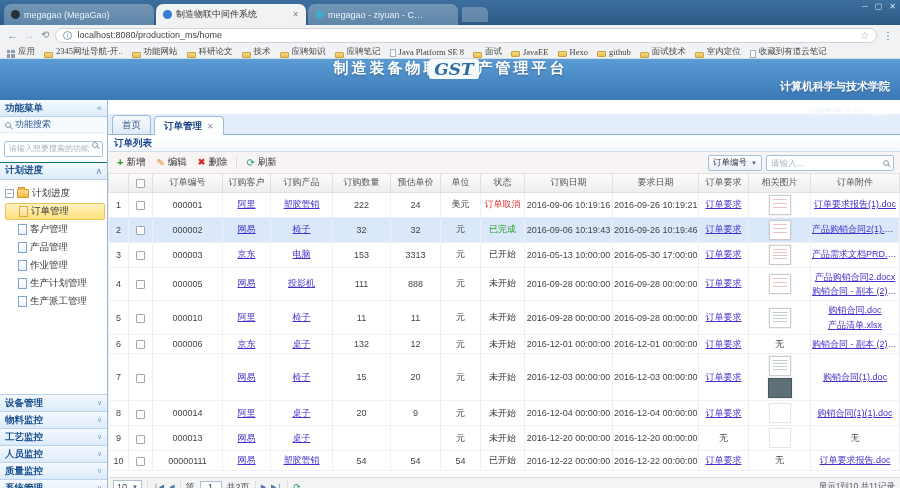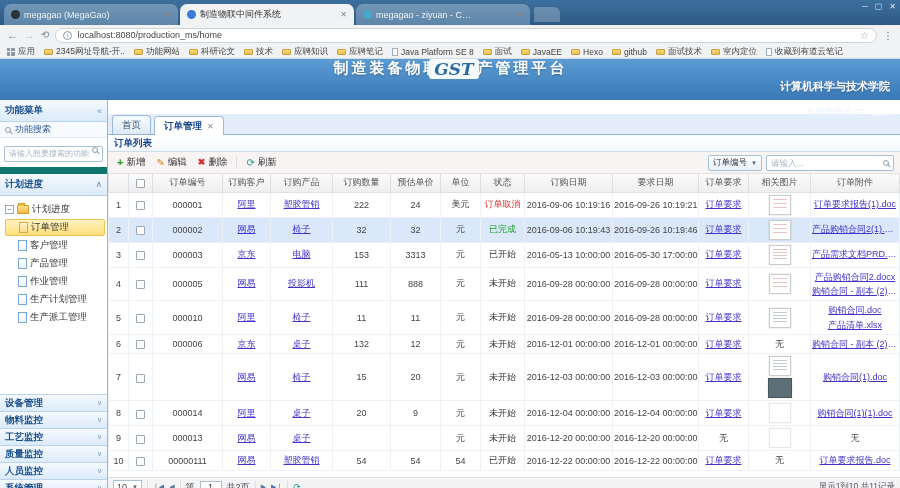--- a/index.html
+++ b/index.html
@@ -1,63 +1,63 @@
 <!DOCTYPE html>
 <html><head>
 <meta charset="utf-8">
 <style>
   * { margin:0; padding:0; box-sizing:border-box; }
   html,body { width:900px; height:488px; overflow:hidden; font-family:"Liberation Sans",sans-serif; background:#fff; }
 
   
   .chrome-tabs { height:25px; background:linear-gradient(#3d6f9e,#2d5a85); display:flex; align-items:flex-end; padding-left:4px; position:relative; }
-  .btab { height:21px; width:174px; display:flex; align-items:center; gap:4px; padding:4px 7px; border-radius:7px 7px 0 0; font-size:9px; white-space:nowrap; overflow:hidden; margin-right:2px; }
+  .btab { height:21px; width:150px; display:flex; align-items:center; gap:4px; padding:4px 7px; border-radius:7px 7px 0 0; font-size:9px; white-space:nowrap; overflow:hidden; margin-right:2px; }
   .btab.inactive { background:linear-gradient(#7396b5,#5d86a9); color:#eef3f8; }
   .btab.active { background:#f1f2f4; color:#333; }
   .btab .title { flex:1; overflow:hidden; text-overflow:ellipsis; }
   .favicon { width:9px; height:9px; border-radius:50%; flex:none; }
   .tab-close { font-size:8px; color:#888; flex:none; }
   .newtab-stub { width:26px; height:15px; background:rgba(255,255,255,.25); border-radius:2px 6px 0 0; margin-left:2px; margin-bottom:3px; }
   .win-controls { position:absolute; right:4px; top:2px; display:flex; gap:7px; color:#dce6f0; font-size:8px; }
 
   .chrome-url { height:20px; background:#f1f2f4; display:flex; align-items:center; gap:6px; padding:0 7px; }
   .nav-btn { color:#7a8a98; font-size:11px; line-height:1; }
   .nav-btn.reload { font-size:10px; }
   .addr { flex:1; height:15px; background:#fff; border:1px solid #cdd3d9; border-radius:8px; display:flex; align-items:center; gap:5px; padding:0 7px; font-size:9px; color:#444; }
   .info-i { width:9px; height:9px; border:1px solid #8a9aa8; border-radius:50%; font-size:7px; line-height:8px; text-align:center; color:#8a9aa8; flex:none; }
   .addr .url { flex:1; }
   .star { color:#9aa7b2; font-size:10px; }
   .menu-dots { color:#5d6b78; font-size:10px; letter-spacing:0; }
 
   .chrome-bm { height:14px; background:#f1f2f4; border-bottom:1px solid #d7dce1; display:flex; align-items:center; gap:9px; padding:0 7px; font-size:8.5px; color:#444; white-space:nowrap; overflow:hidden; }
-  .bm { display:flex; align-items:center; gap:3px; flex:none; }
+  .bm { display:flex; align-items:flex-end; gap:3px; flex:none;font-family:Liberation Serif, serif; }
   .bm-folder { width:9px; height:6px; background:linear-gradient(#f7d981,#ecbf4e); border:1px solid #c9a23d; border-radius:1px; }
   .bm-page { width:6px; height:8px; background:#fff; border:1px solid #9fb0c0; }
   .bm-apps { width:8px; height:8px; background:
       linear-gradient(#8a9aa8,#8a9aa8); position:relative; }
   .bm-apps::after { content:""; position:absolute; inset:0;
       background:linear-gradient(90deg,transparent 3px,#f1f2f4 3px,#f1f2f4 4px,transparent 4px),
                  linear-gradient(transparent 3px,#f1f2f4 3px,#f1f2f4 4px,transparent 4px); }
 
   
   .app-header { height:41px; background:linear-gradient(#5b9cd4,#3a78b6); display:flex; align-items:center; position:relative; color:#fff;flex-direction:column; }
   .logo { margin-left:8px; width:50px; height:27px; background:#f7fafc; border-radius:3px; color:#2e6da4; display:flex; align-items:center; justify-content:center; font-size:17px; font-style:italic; font-weight:bold; font-family:"DejaVu Serif",serif; z-index:2; }
   .app-title { position:absolute; left:1px; right:0; text-align:center; font-size:15px; font-weight:bold; letter-spacing:3px; text-shadow:0 1px 2px rgba(0,0,0,.25); }
   .header-right { margin-left:auto; margin-right:10px; text-align:right; z-index:2; }
   .org { font-size:11px; font-weight:bold; text-shadow:0 1px 2px rgba(0,0,0,.25); }
   .user-line { font-size:9px; margin-top:12px; color:#eaf3fb; display:flex; gap:8px; justify-content:flex-end; }
   .logout { color:#fff; }
 
   
   .app-body { display:flex; height:396px; }
   .sidebar { width:108px; flex:none; border-right:1px solid #9ab7d3; display:flex; flex-direction:column; background:#fff; }
-  .side-hd { height:22px; flex:none; background:linear-gradient(#f4f9fe,#dcebfa); border-bottom:1px solid #bad2ea; display:flex; align-items:center; justify-content:space-between; padding:0 5px; font-size:9.5px; font-weight:bold; color:#1a4f8b; }
+  .side-hd { height:17px; flex:none; background:linear-gradient(#f4f9fe,#dcebfa); border-bottom:1px solid #bad2ea; display:flex; align-items:center; justify-content:space-between; padding:0 5px; font-size:9.5px; font-weight:bold; color:#1a4f8b; }
   .side-hd .hd-ico { color:#6f94bd; font-weight:normal; font-size:9px; }
   .side-sub { height:16px; flex:none; display:flex; align-items:center; gap:4px; padding:0 5px; font-size:9px; color:#2a5a95; border-bottom:1px solid #e4edf7; background:#f7fbff; }
-  .side-search { padding:4px 4px 5px; position:relative; border-bottom:7px solid #0f766e; }
+  .side-search { padding:4px 4px 5px; position:relative; border-bottom:1px solid #0f766e; }
   .side-search input { width:100%; height:16px; border:1px solid #a6c0da; border-radius:2px; font-size:8px; padding:0 13px 0 4px; color:#555; }
   .side-search input::placeholder { color:#a9b4c0; }
   .mag { width:6px; height:6px; border:1px solid #8aa0b8; border-radius:50%; position:relative; flex:none; }
   .mag::after { content:""; position:absolute; width:4px; height:1px; background:#8aa0b8; transform:rotate(45deg); right:-3px; bottom:-1px; }
   .side-search .mag { position:absolute; right:9px; top:9px; }
   .tree { flex:1; padding:5px 2px 0 5px; font-size:9.5px; color:#333; overflow:hidden; }
   .tree-root { display:flex; align-items:center; gap:3px; height:17px; }
   .expander { width:9px; height:9px; border:1px solid #95a9bd; background:#fff; font-size:8px; line-height:7px; text-align:center; color:#567; flex:none; }
   .folder-icon { width:12px; height:9px; background:linear-gradient(#ffe18f,#f3b845); border:1px solid #d49a2a; border-radius:1px 1px 0 0; position:relative; flex:none; }
   .folder-icon::before { content:""; position:absolute; top:-3px; left:0; width:5px; height:2px; background:#f3b845; border:1px solid #d49a2a; border-bottom:none; border-radius:1px 1px 0 0; }
@@ -290,25 +290,25 @@
         </div>
         <div class="side-acc">
           <span>物料监控</span>
           <span class="chev">∨</span>
         </div>
         <div class="side-acc">
           <span>工艺监控</span>
           <span class="chev">∨</span>
         </div>
         <div class="side-acc">
+          <span>人员监控</span>
+          <span class="chev">∨</span>
+        </div>
+        <div class="side-acc">
           <span>质量监控</span>
-          <span class="chev">∨</span>
-        </div>
-        <div class="side-acc">
-          <span>人员监控</span>
           <span class="chev">∨</span>
         </div>
         <div class="side-acc">
           <span>系统管理</span>
           <span class="chev">∨</span>
         </div>
       </div>
   </div>
 
   <div class="main">

